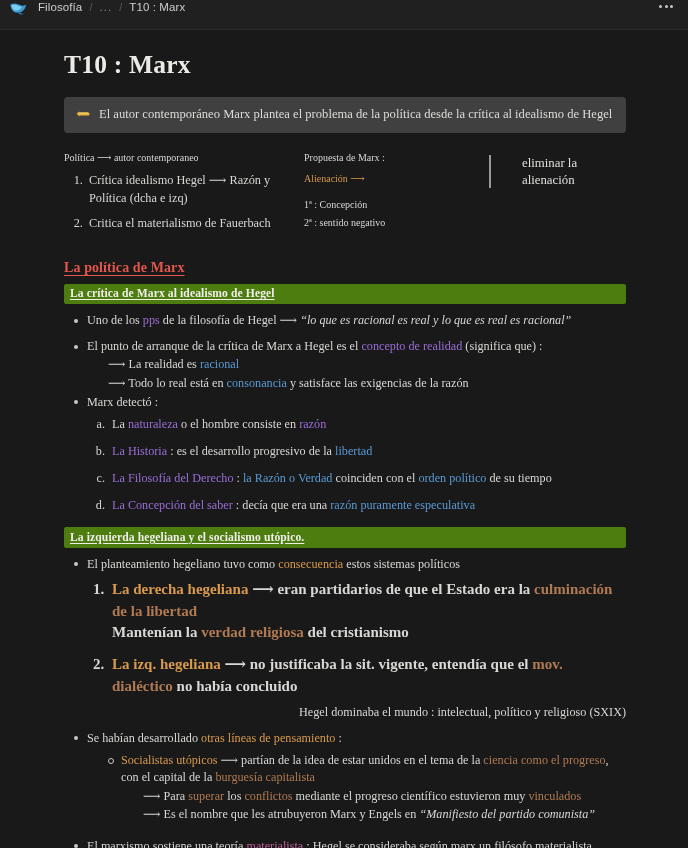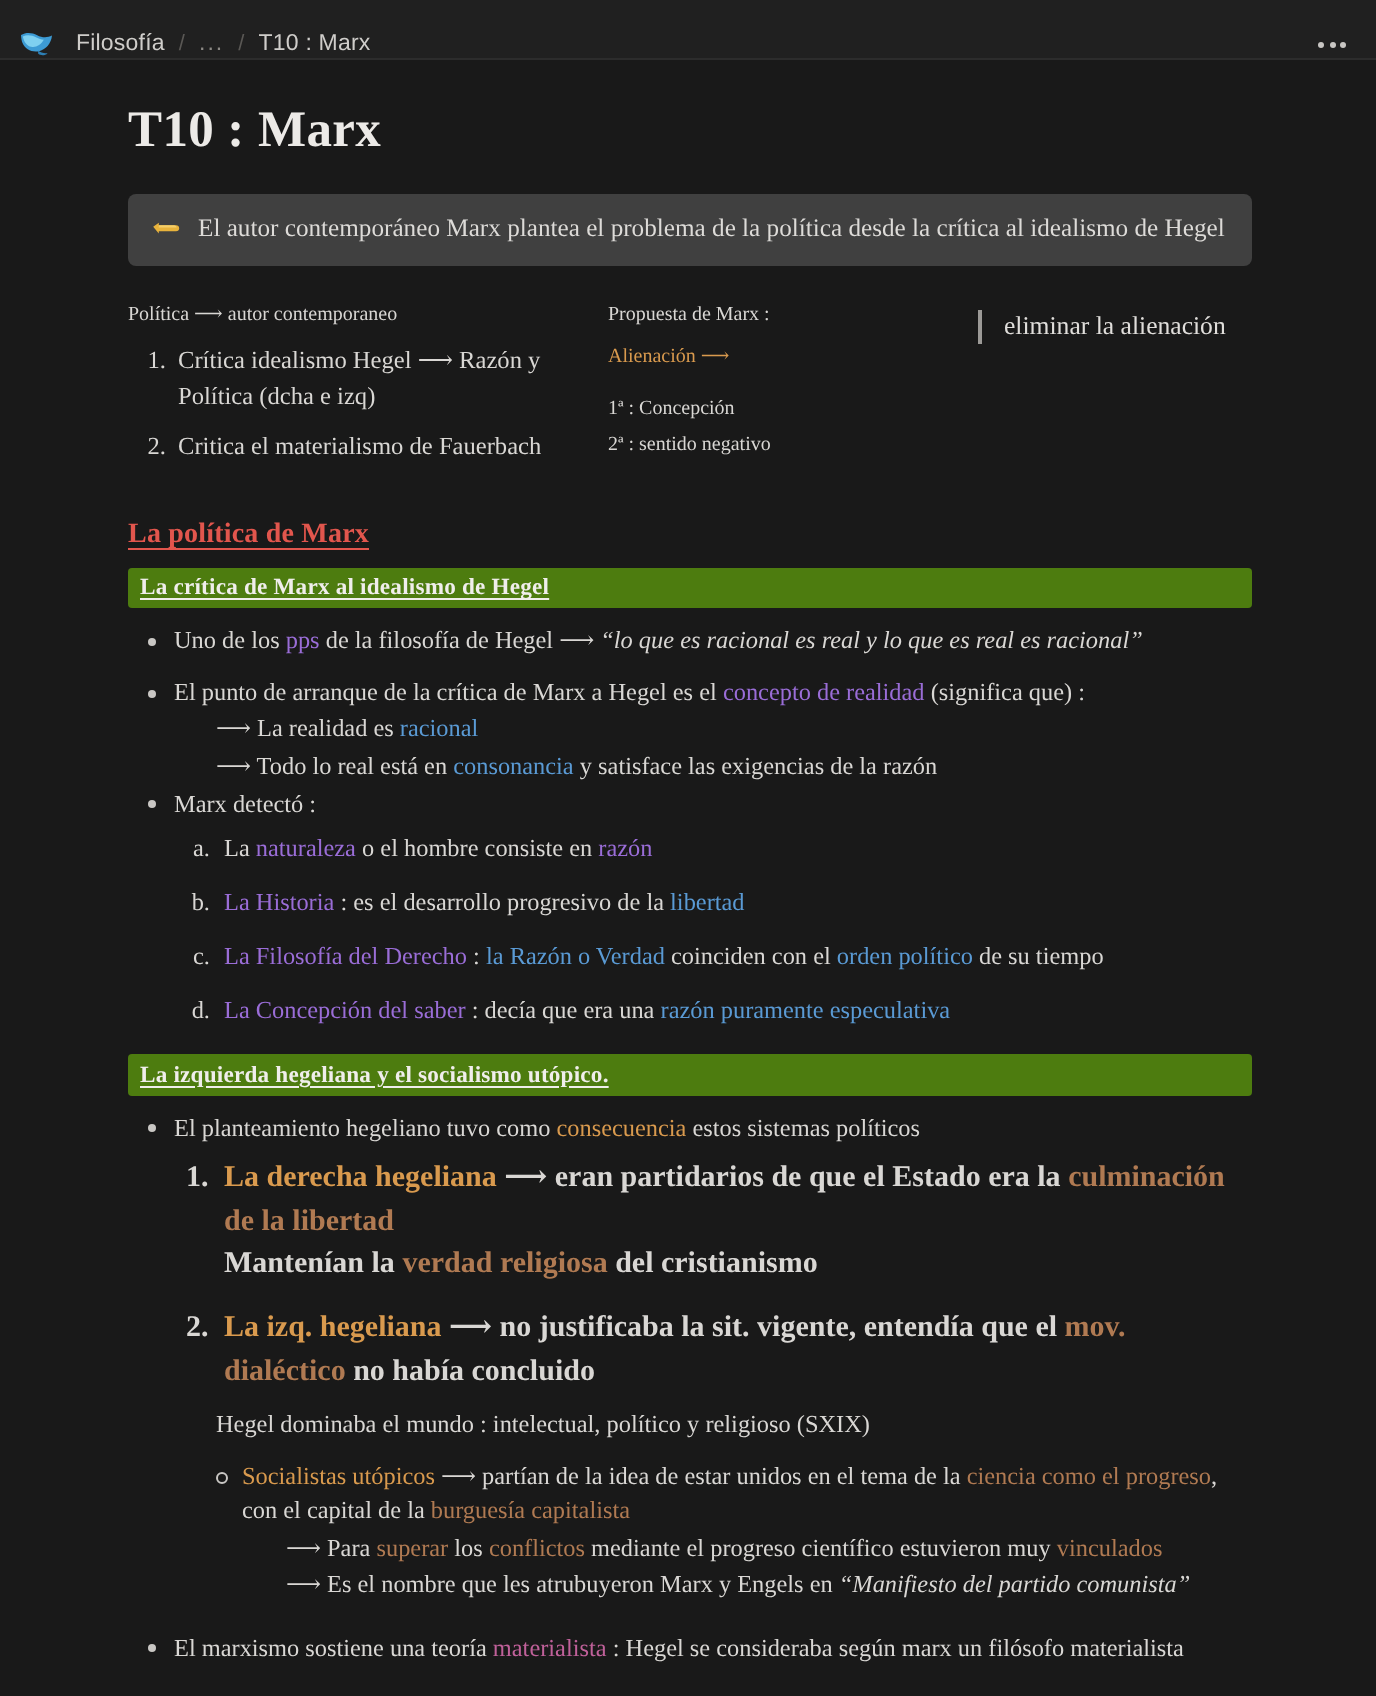--- a/index.html
+++ b/index.html
@@ -15,21 +15,21 @@
     font-family: "Liberation Serif", "DejaVu Serif", serif;
     color: #d8d6d3;
   }
 
   
   .topbar {
     height: 30px;
     background: #202020;
     border-bottom: 1px solid #2c2c2c;
     display: flex;
-    align-items: flex-end;
+    align-items: flex-start;
     padding: 0 12px 0 9px;
     position: relative;
   }
 
   .bird-icon {
     width: 19px;
     height: 16px;
     flex: 0 0 auto;
     display: block;
     margin-right: 7px;
@@ -138,20 +138,21 @@
     font-size: 12.3px;
     line-height: 1.45;
     color: #d9d7d4;
     margin-bottom: 7px;
     padding-left: 3px;
   }
 
   .quoteblock {
     display: flex;
     align-items: flex-start;
+    gap: 20px;
   }
   .quotebar {
     width: 2px;
     background: #9c9a97;
     align-self: stretch;
     min-height: 17px;
     margin-right: 11px;
     flex: 0 0 2px;
   }
   .quotetext {
@@ -406,22 +407,27 @@
     <ol class="deep">
       <li>
         <span class="c-orange">La derecha hegeliana</span><span> ⟶ eran partidarios de que el Estado era la </span><span class="c-brown">culminación de la libertad</span>
         <div><span>Mantenían la </span><span class="c-brown">verdad religiosa</span><span> del cristianismo</span></div>
       </li>
       <li style="margin-bottom:6px;">
         <span class="c-orange">La izq. hegeliana</span><span> ⟶ no justificaba la sit. vigente, entendía que el </span><span class="c-brown">mov. dialéctico</span><span> no había concluido</span>
       </li>
     </ol>
 
-    <div class="plainline" style="padding-left:44px;margin-bottom:9px;">Hegel dominaba el mundo : intelectual, político y religioso (SXIX)</div>
-
+    <div class="plainline" style="padding-left:44px;margin-bottom:9px;text-align:right;">Hegel dominaba el mundo : intelectual, político y religioso (SXIX)</div>
+
+    <ul class="bullets" style="margin-bottom:0;">
+      <li style="margin-bottom:3px;">
+        <span>Se habían desarrollado </span><span class="c-orange">otras líneas de pensamiento</span><span> :</span>
+      </li>
+    </ul>
 
     <ul class="hollowlist">
       <li>
         <span class="c-orange">Socialistas utópicos</span><span> ⟶ partían de la idea de estar unidos en el tema de la </span><span class="c-brown">ciencia como el progreso</span><span>, con el capital de la </span><span class="c-brown">burguesía capitalista</span>
         <div class="subarrow">
           <span>⟶ Para </span><span class="c-brown">superar</span><span> los </span><span class="c-brown">conflictos</span><span> mediante el progreso científico estuvieron muy </span><span class="c-brown">vinculados</span>
         </div>
         <div class="subarrow">
           <span>⟶ Es el nombre que les atrubuyeron Marx y Engels en </span><span class="it">“Manifiesto del partido comunista”</span>
         </div>

